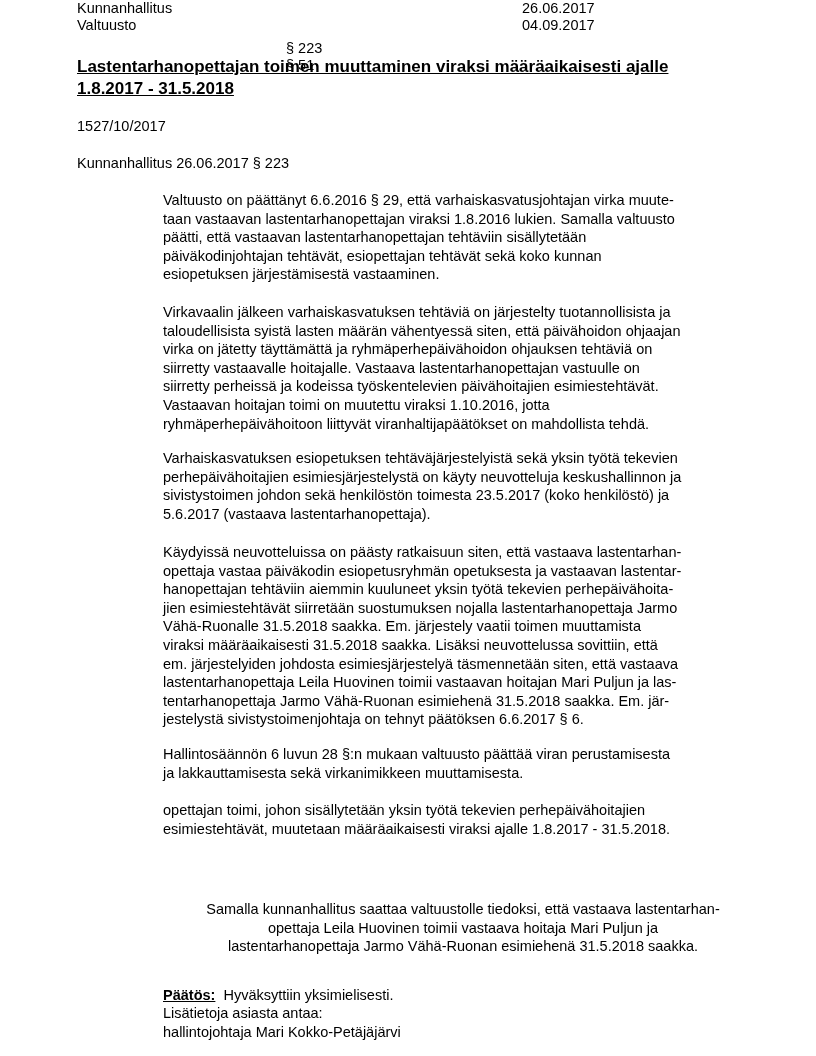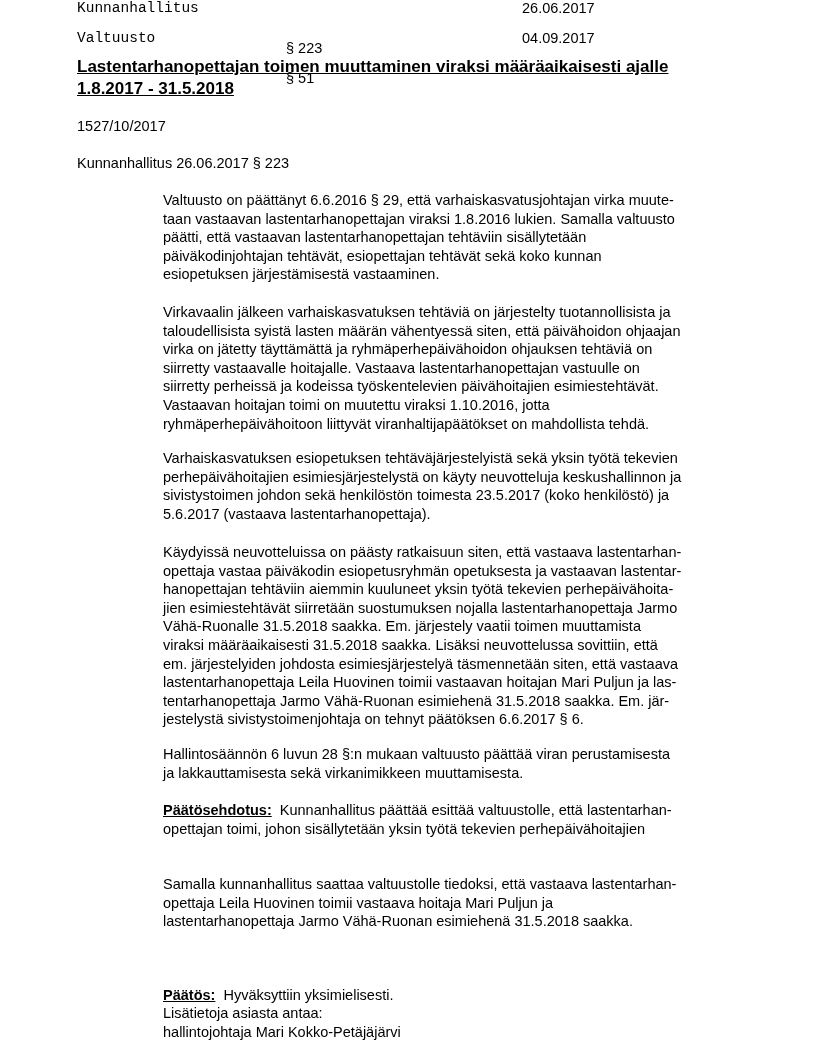--- a/index.html
+++ b/index.html
@@ -1,39 +1,39 @@
 <!DOCTYPE html>
 <html><head>
   <meta charset="utf-8">
   <style>
     html, body { margin: 0; padding: 0; background: #ffffff; }
     body {
       width: 816px; height: 1056px; position: relative; overflow: hidden;
       font-family: "Liberation Sans", sans-serif; color: #000000;
     }
     .meta-row { position: absolute; left: 77px; font-size: 14.5px; line-height: 17px; width: 700px; height: 17px; }
-    .meta-row .c1 { position: absolute; left: 0; font-family: Liberation Mono, monospace; }
+    .meta-row .c1 { position: absolute; left: 0; }
     .meta-row .c2 { position: absolute; left: 209px; margin-top: 40px; }
     .meta-row .c3 { position: absolute; left: 445px; }
     .title { position: absolute; left: 77px; top: 56px; width: 700px; font-size: 17px; font-weight: bold; line-height: 22px; }
     .title div { white-space: nowrap; text-decoration: underline; }
     .plain { position: absolute; left: 77px; font-size: 14.5px; line-height: 17px; white-space: nowrap; }
     .para { position: absolute; left: 163px; width: 600px; font-size: 14.5px; line-height: 18.6px; }
     .para .ln { white-space: nowrap; height: 18.6px; }
     .lbl { font-weight: bold; text-decoration: underline; }
   </style>
 </head>
 <body>
 
 <div class="meta-row" style="top:0px;">
   <span class="c1">Kunnanhallitus</span>
   <span class="c2">§ 223</span>
   <span class="c3">26.06.2017</span>
 </div>
-<div class="meta-row" style="top:30px;">
+<div class="meta-row" style="top:17px;">
   <span class="c1">Valtuusto</span>
   <span class="c2">§ 51</span>
   <span class="c3">04.09.2017</span>
 </div>
 
 <div class="title">
   <div>Lastentarhanopettajan toimen muuttaminen viraksi määräaikaisesti ajalle</div>
   <div>1.8.2017 - 31.5.2018</div>
 </div>
 
@@ -77,27 +77,25 @@
   <div class="ln">tentarhanopettaja Jarmo Vähä-Ruonan esimiehenä 31.5.2018 saakka. Em. jär-</div>
   <div class="ln">jestelystä sivistystoimenjohtaja on tehnyt päätöksen 6.6.2017 § 6.</div>
 </div>
 
 <div class="para" style="top:745px;">
   <div class="ln">Hallintosäännön 6 luvun 28 §:n mukaan valtuusto päättää viran perustamisesta</div>
   <div class="ln">ja lakkauttamisesta sekä virkanimikkeen muuttamisesta.</div>
 </div>
 
 <div class="para" style="top:801px;">
-  <div class="ln">
-    <span class="lbl">Päätösehdotus:</span><span style="white-space:pre;">  Kunnanhallitus päättää esittää valtuustolle, että lastentarhan-</span>
-  </div>
   <div class="ln">opettajan toimi, johon sisällytetään yksin työtä tekevien perhepäivähoitajien</div>
+  <div class="ln">esimiestehtävät, muutetaan määräaikaisesti viraksi ajalle 1.8.2017 - 31.5.2018.</div>
 </div>
 
-<div class="para" style="top:875px;">
+<div class="para" style="top:900px;text-align:center;">
   <div class="ln">Samalla kunnanhallitus saattaa valtuustolle tiedoksi, että vastaava lastentarhan-</div>
   <div class="ln">opettaja Leila Huovinen toimii vastaava hoitaja Mari Puljun ja</div>
   <div class="ln">lastentarhanopettaja Jarmo Vähä-Ruonan esimiehenä 31.5.2018 saakka.</div>
 </div>
 
 <div class="para" style="top:949px;margin-top:37px;">
   <div class="ln">
     <span class="lbl">Päätös:</span><span style="white-space:pre;">  Hyväksyttiin yksimielisesti.</span>
   </div>
 </div>

